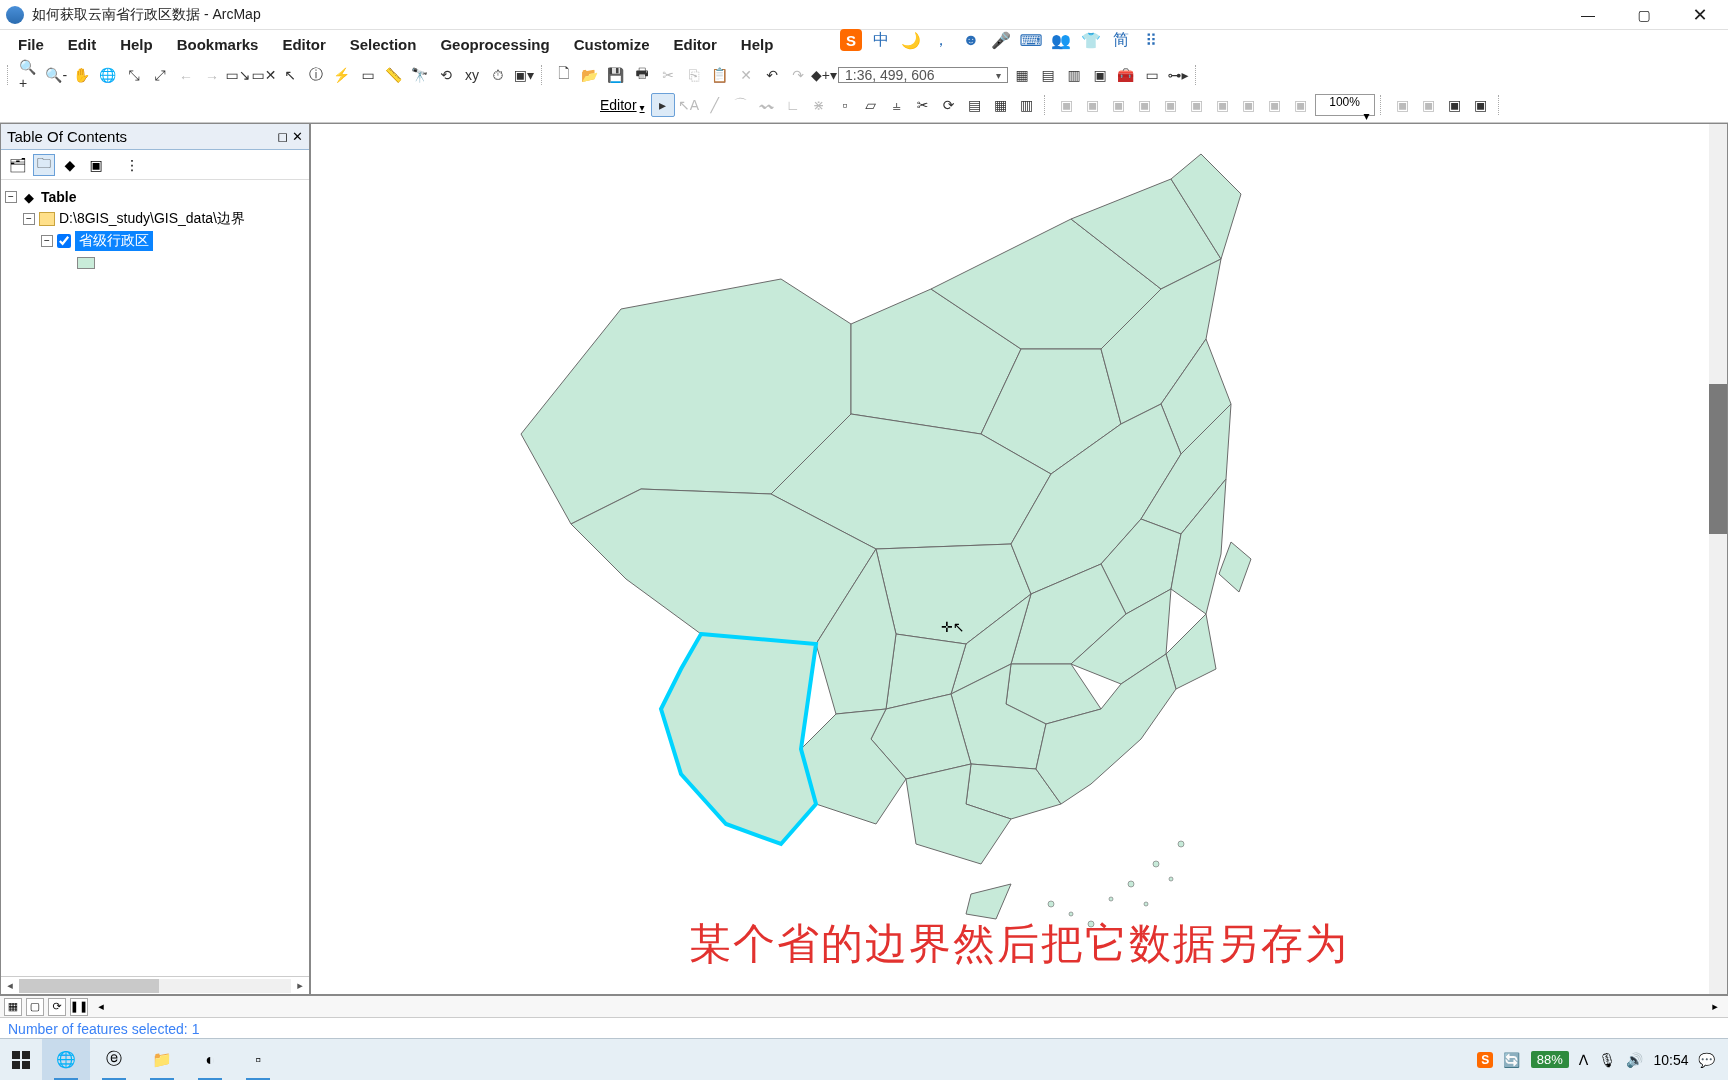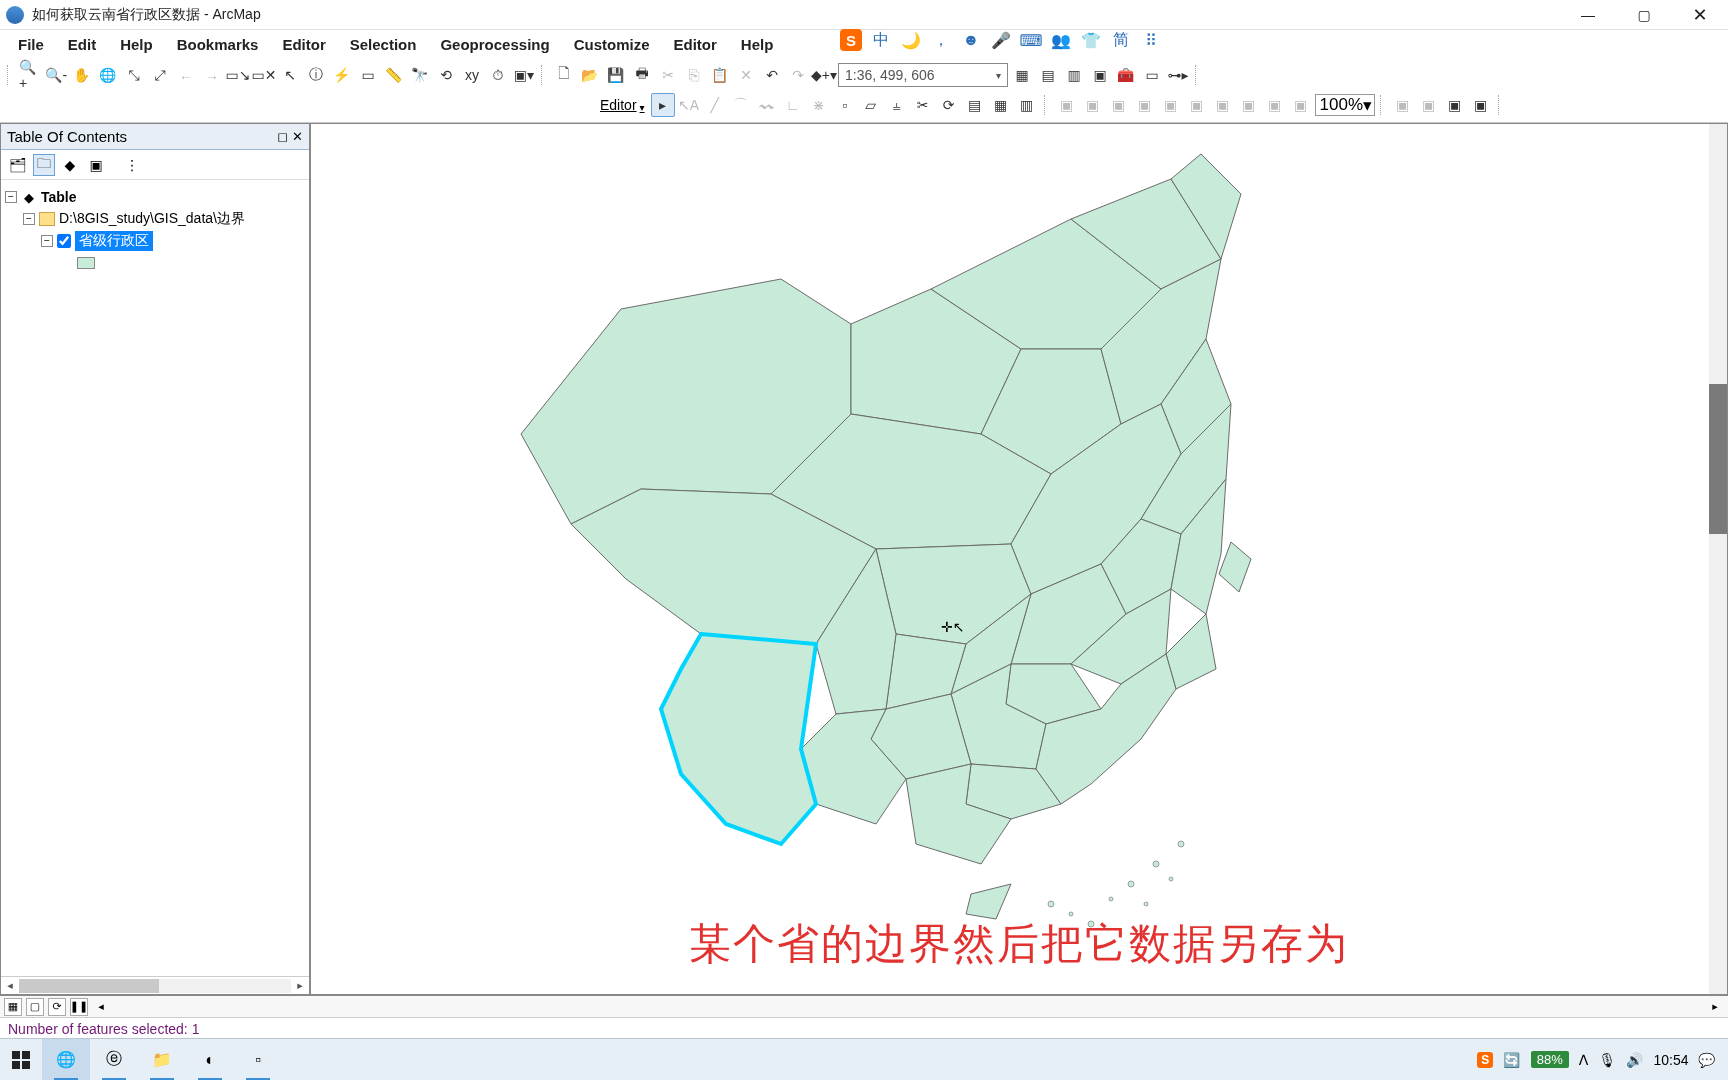--- a/index.html
+++ b/index.html
@@ -20,26 +20,26 @@
 
 .sogou { position: absolute; top: 24px; left: 840px; height: 32px; display: flex; align-items: center; gap: 8px; }
 .sogou .slogo { width: 22px; height: 22px; background: #ff6a00; color: #fff; font-weight: bold; display: flex; align-items: center; justify-content: center; border-radius: 4px; font-size: 15px; }
 .sogou .sicon { width: 22px; height: 22px; display: flex; align-items: center; justify-content: center; font-size: 16px; color: #2a6eb8; }
 
 
 .toolbars { padding: 2px 4px; background: #fff; border-bottom: 1px solid #c9c9c9; }
 .tb-row { display: flex; align-items: center; height: 30px; gap: 2px; }
 .tb-btn { width: 24px; height: 24px; display: flex; align-items: center; justify-content: center; font-size: 14px; color: #333; border: 1px solid transparent; border-radius: 2px; }
 .tb-sep { width: 6px; height: 20px; border-left: 1px dotted #aaa; margin: 0 3px; }
-.scale-box { width: 170px; height: 24px; border: 1px solid #888; background: #fff; display: flex; align-items: center; padding: 0 6px; font-size: 14px; color: #555; }
+.scale-box { width: 170px; height: 16px; border: 1px solid #888; background: #fff; display: flex; align-items: center; padding: 0 6px; font-size: 14px; color: #555; }
 .scale-box .dd { margin-left: auto; font-size: 10px; }
 .editor-label { font-size: 14px; padding: 0 4px; display: flex; align-items: flex-end; text-decoration: underline; }
 .editor-label .dd { font-size: 10px; margin-left: 3px; }
 .tb-btn.sel { border: 1px solid #6aa0d8; background: #dceaf7; }
-.zoom-box { width: 60px; height: 22px; border: 1px solid #999; font-size: 17px; background: #fff; display: flex; align-items: center; padding: 0 4px; }
+.zoom-box { width: 60px; height: 22px; border: 1px solid #999; font-size: 12px; background: #fff; display: flex; align-items: center; padding: 0 4px; flex-direction: column; }
 .tb-btn.dis { color: #bbb; }
 
 
 .main { display: flex; height: calc(100% - 30px - 28px - 64px - 22px - 22px - 42px); }
 
 
 .toc { width: 310px; border: 1px solid #888; background: #fff; display: flex; flex-direction: column; }
 .toc-head { height: 26px; background: #e8eef6; border-bottom: 1px solid #9bbad8; display: flex; align-items: center; padding: 0 6px; font-size: 15px; }
 .toc-head .phd { margin-left: auto; display: flex; gap: 4px; font-size: 13px; }
 .toc-tb { height: 30px; display: flex; align-items: center; gap: 4px; padding: 0 6px; border-bottom: 1px solid #ddd; }
@@ -69,21 +69,21 @@
 .vscroll { position: absolute; right: 0; top: 0; width: 18px; height: 100%; background: #f0f0f0; }
 .vscroll .vthumb { position: absolute; top: 260px; width: 18px; height: 150px; background: #7a7a7a; }
 
 
 .dv-tabs { height: 22px; display: flex; align-items: center; border-top: 1px solid #888; background: #f7f7f7; padding: 0 4px; gap: 4px; }
 .dv-tabs .dvbtn { width: 18px; height: 18px; border: 1px solid #aaa; display: flex; align-items: center; justify-content: center; font-size: 11px; background: #fff; }
 .dv-tabs .harr { width: 18px; text-align: center; font-size: 11px; }
 .dv-tabs .rarr { margin-left: auto; width: 18px; text-align: center; font-size: 11px; }
 
 
-.statusbar { height: 22px; display: flex; align-items: center; padding: 0 8px; font-size: 14px; color: #701a75; border-top: 1px solid #ccc; background: #fff; }
+.statusbar { height: 22px; display: flex; align-items: center; padding: 0 8px; font-size: 14px; color: #3b82f6; border-top: 1px solid #ccc; background: #fff; }
 
 
 .taskbar { position: absolute; bottom: 0; left: 0; right: 0; height: 42px; background: #e6eff5; border-top: 1px solid #b8c5cf; display: flex; align-items: center; }
 .taskbar .start { width: 42px; height: 42px; display: flex; align-items: center; justify-content: center; }
 .taskbar .tsk { width: 48px; height: 42px; display: flex; align-items: center; justify-content: center; position: relative; }
 .taskbar .tsk.ys::after { content: ""; position: absolute; bottom: 1px; left: 12px; right: 12px; height: 2px; background: #3a8fd6; }
 .taskbar .tsk.act { background: #c8dbec; }
 .taskbar .tray { margin-left: auto; display: flex; align-items: center; gap: 10px; padding: 0 12px; font-size: 14px; }
 .taskbar .battery { background: #2e8b3e; color: #fff; padding: 1px 6px; font-size: 13px; border-radius: 2px; }
 .win-logo { width: 18px; height: 18px; display: grid; grid-template-columns: 1fr 1fr; grid-template-rows: 1fr 1fr; gap: 2px; }

